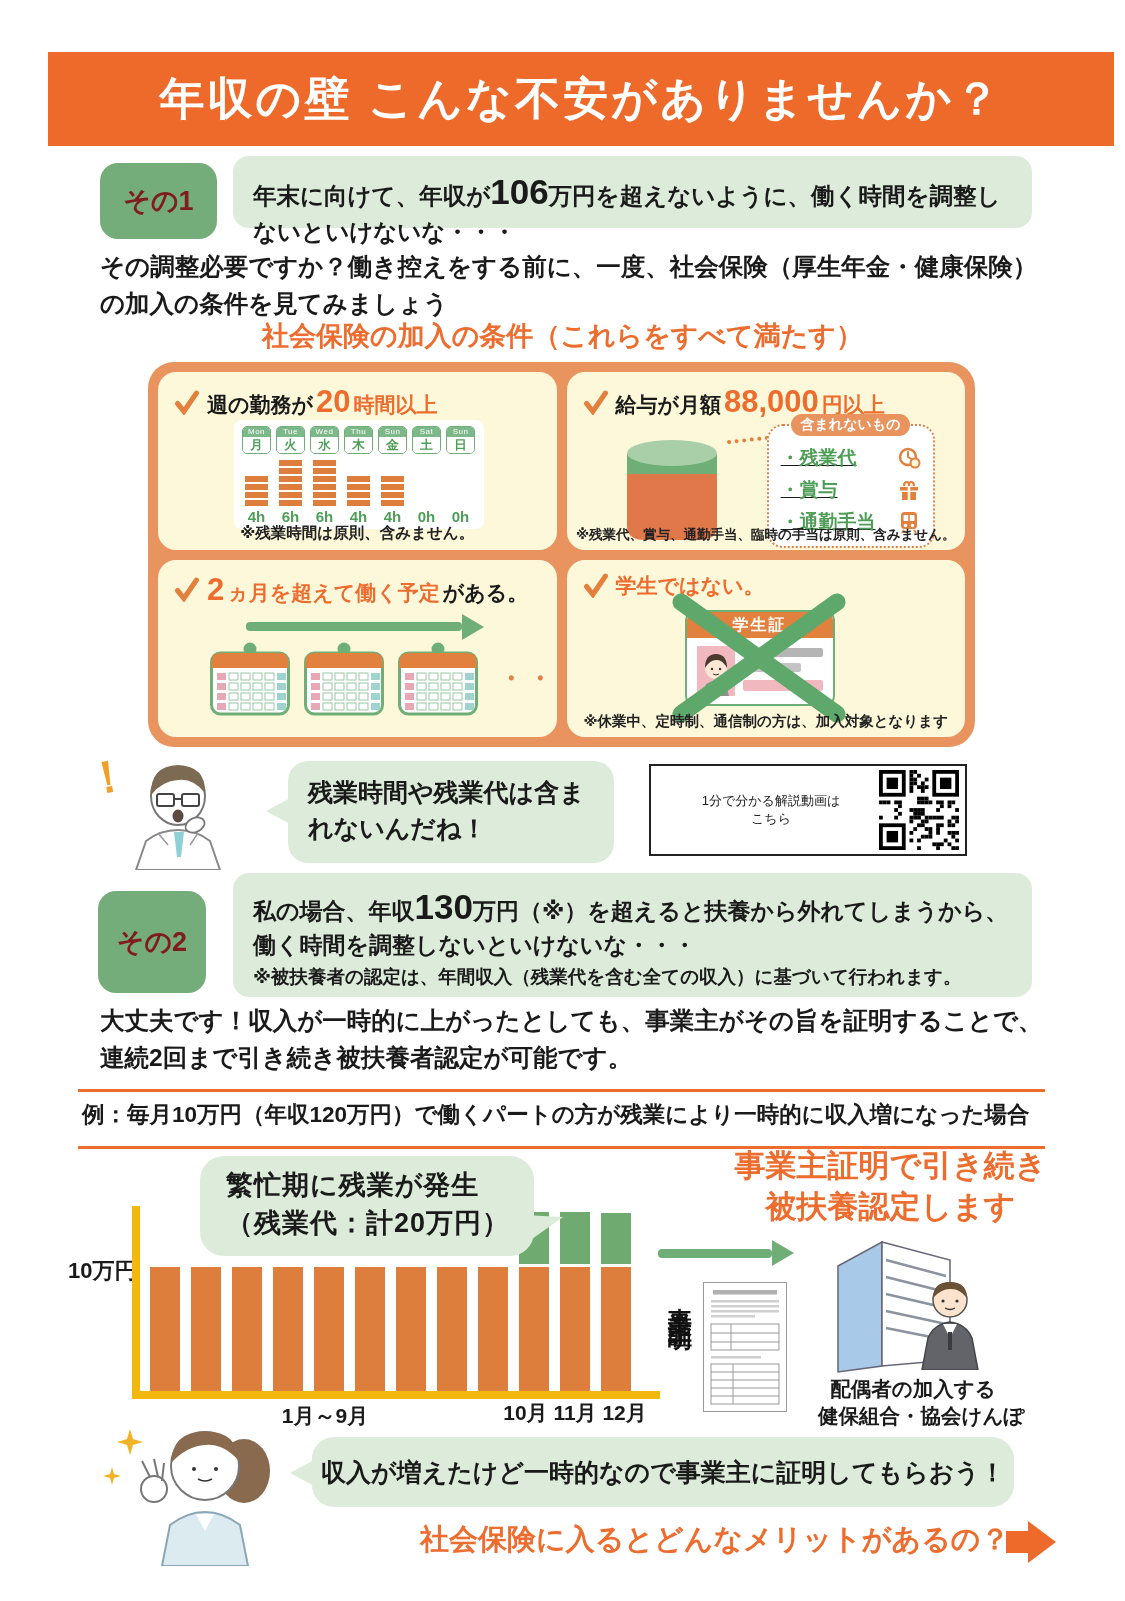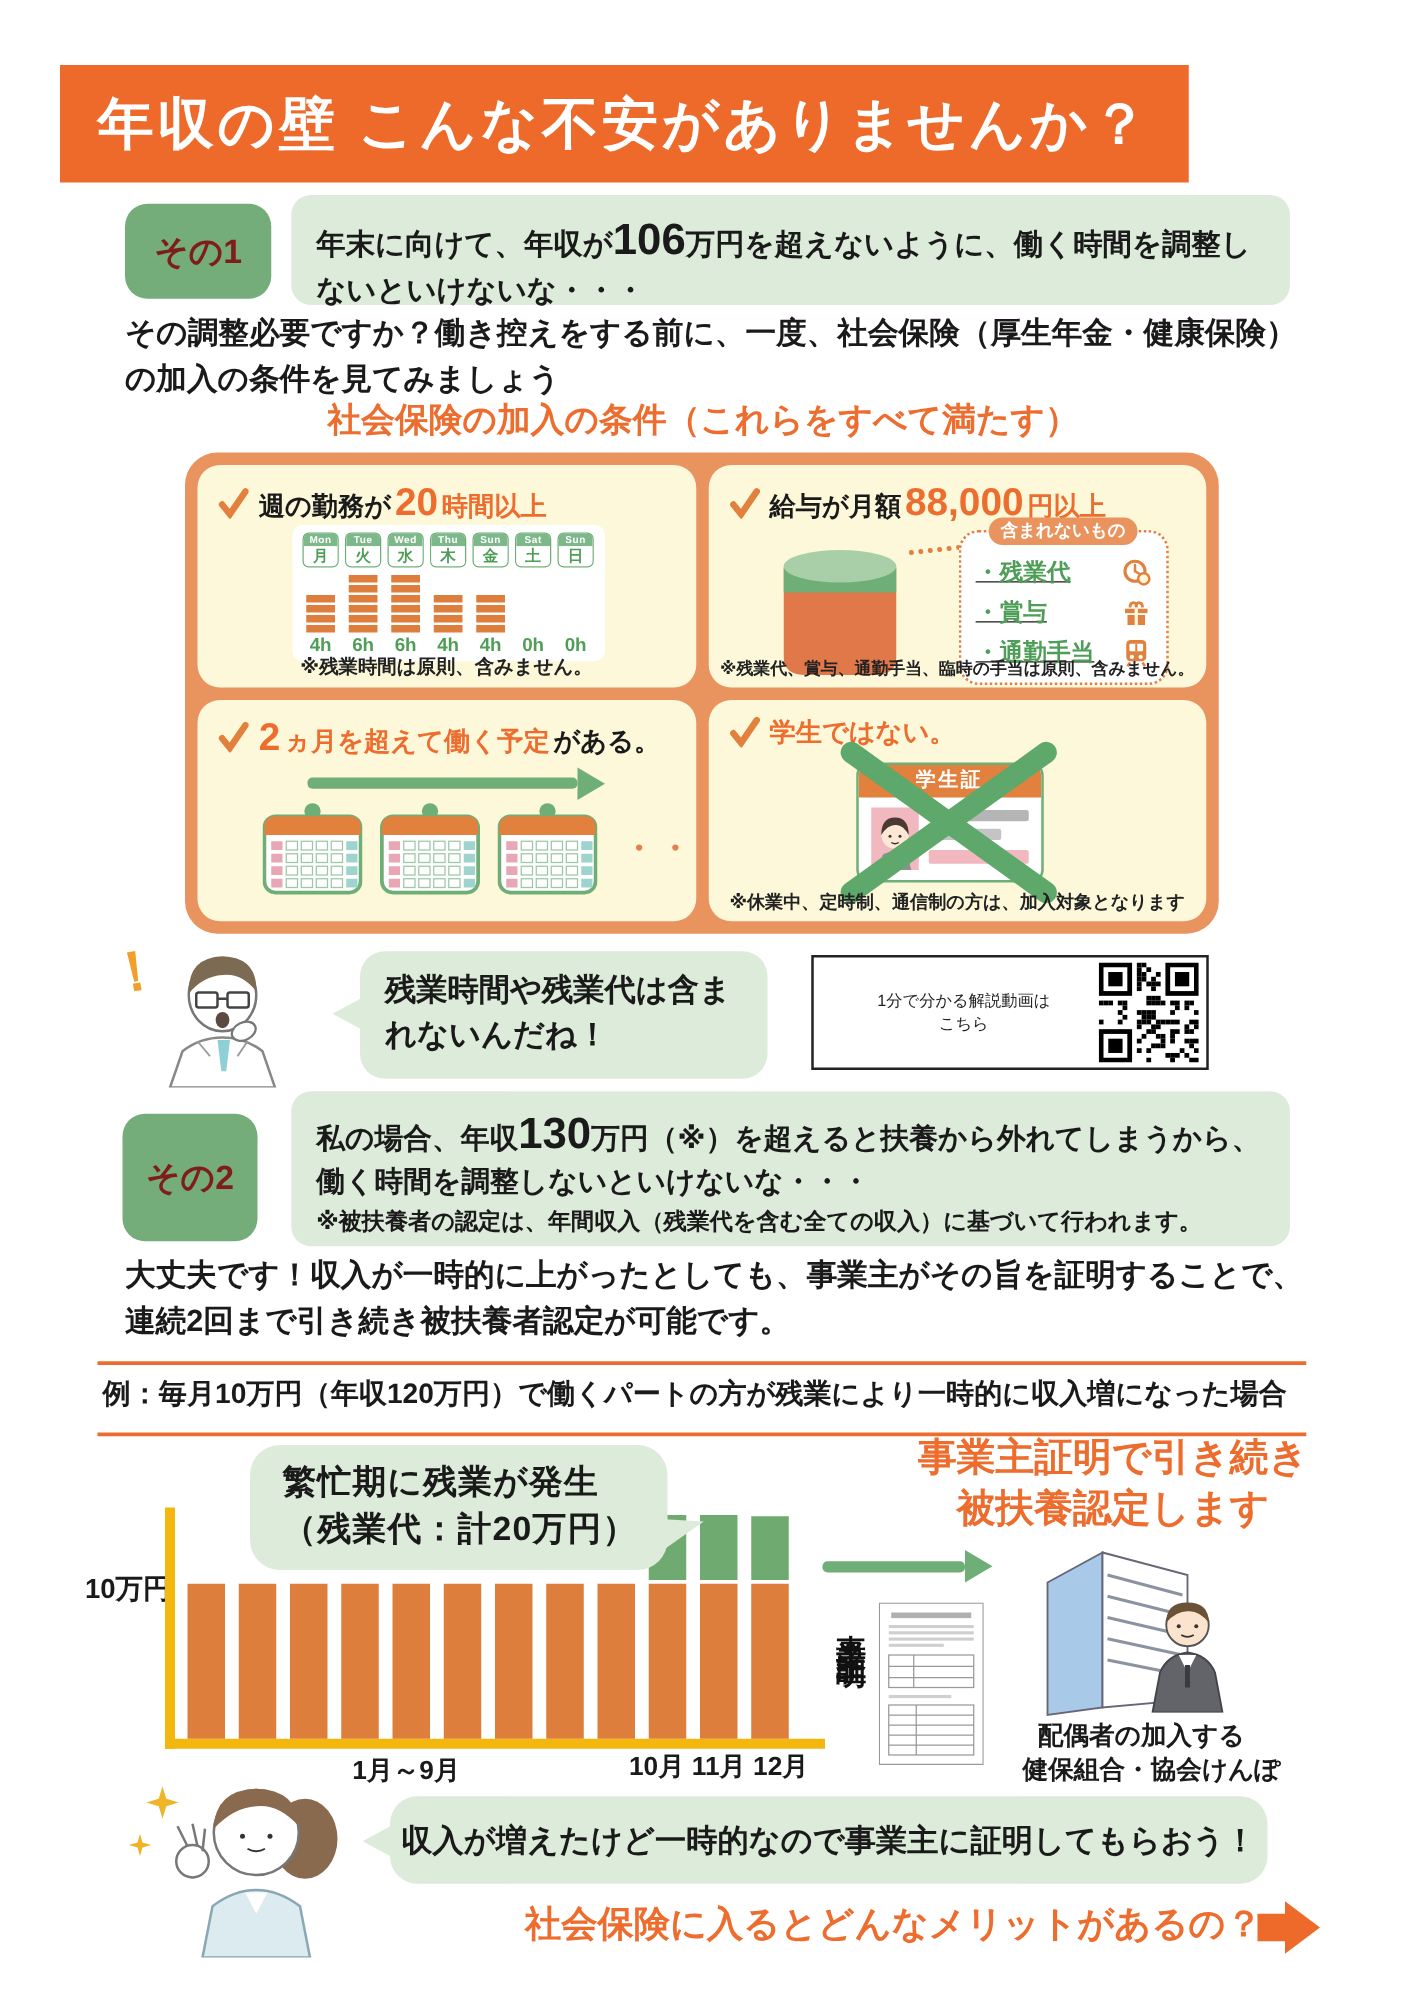--- a/index.html
+++ b/index.html
@@ -1,31 +1,31 @@
 <!DOCTYPE html>
 <html><head>
 <meta charset="utf-8">
 <style>
   html,body{margin:0;padding:0;background:#fff;}
   #page{position:relative;width:1125px;height:1601px;background:#ffffff;overflow:hidden;
         font-family:"Liberation Sans","DejaVu Sans",sans-serif;color:#1a1a1a;}
   .abs{position:absolute;}
 
   
-  .banner{left:48px;top:52px;width:903px;height:94px;background:#ee6a2b;
+  .banner{left:48px;top:52px;width:1066px;height:94px;background:#ee6a2b;
           display:flex;align-items:center;justify-content:center;}
   .banner-title{color:#fff;font-size:45px;font-weight:bold;letter-spacing:3px;white-space:nowrap;}
 
   
   .badge{background:#74ad79;border-radius:18px;color:#7f1d1d;font-weight:bold;
          display:flex;align-items:center;justify-content:center;}
   .badge1{left:100px;top:163px;width:117px;height:76px;font-size:27px;}
   .badge2{left:98px;top:891px;width:108px;height:102px;font-size:27px;}
   .gbubble{background:#ddecda;border-radius:16px;}
-  .bubble1{left:233px;top:156px;width:799px;height:88px;padding:11px 20px;box-sizing:border-box;
+  .bubble1{left:233px;top:156px;width:799px;height:72px;padding:11px 20px;box-sizing:border-box;
            font-size:23.5px;font-weight:bold;line-height:1.4;}
   .bubble2{left:233px;top:873px;width:799px;height:124px;padding:10px 20px;box-sizing:border-box;
            font-size:23px;font-weight:bold;line-height:1.35;}
   .bignum{font-size:35px;}
   .bubble2-note{font-size:18.5px;font-weight:bold;margin-top:4px;}
   .para{font-size:24.5px;font-weight:bold;line-height:1.5;}
   .para1{left:100px;top:249px;width:945px;}
   .para2{left:100px;top:1003px;width:950px;}
 
   .cond-title{left:0;top:318px;width:1125px;text-align:center;color:#ed6d2f;
@@ -42,21 +42,21 @@
   .t-black{font-size:21px;font-weight:bold;color:#1a1a1a;}
   .t-orange{font-size:21px;font-weight:bold;color:#ed6d2f;}
   .t-big{font-size:31px;font-weight:bold;color:#ed6d2f;}
 
   
   .week-panel{position:absolute;left:76px;top:48px;width:250px;background:#fff;border-radius:8px;
               padding:6px 7px 4px 7px;box-sizing:border-box;}
   #days-row{display:flex;gap:3px;}
   .day-col{width:31px;display:flex;flex-direction:column;align-items:center;}
   .chip{width:29px;border:1.5px solid #6fae77;border-radius:5px;overflow:hidden;box-sizing:border-box;}
-  .chip-en{background:#7db88a;color:#fff;font-size:8px;font-weight:bold;text-align:center;
+  .chip-en{background:#7db88a;color:#fff;font-size:8px;font-weight:normal;text-align:center;
            height:10px;line-height:10px;letter-spacing:.5px;}
   .chip-ja{background:#fff;color:#4f9e58;font-size:12.5px;font-weight:bold;text-align:center;
            height:16px;line-height:16px;}
   .seg-zone{height:50px;display:flex;flex-direction:column;justify-content:flex-end;margin-top:2px;}
   .seg{width:23px;height:6.5px;margin-top:1.5px;background:#dd7e3d;}
   .seg-label{font-size:15px;font-weight:bold;color:#4f9e58;margin-top:2px;}
   .cell-note{position:absolute;left:0;right:0;bottom:6px;text-align:center;
              font-size:15.5px;font-weight:bold;color:#222;}
   .cell-note-sm{font-size:13.5px;}
 

